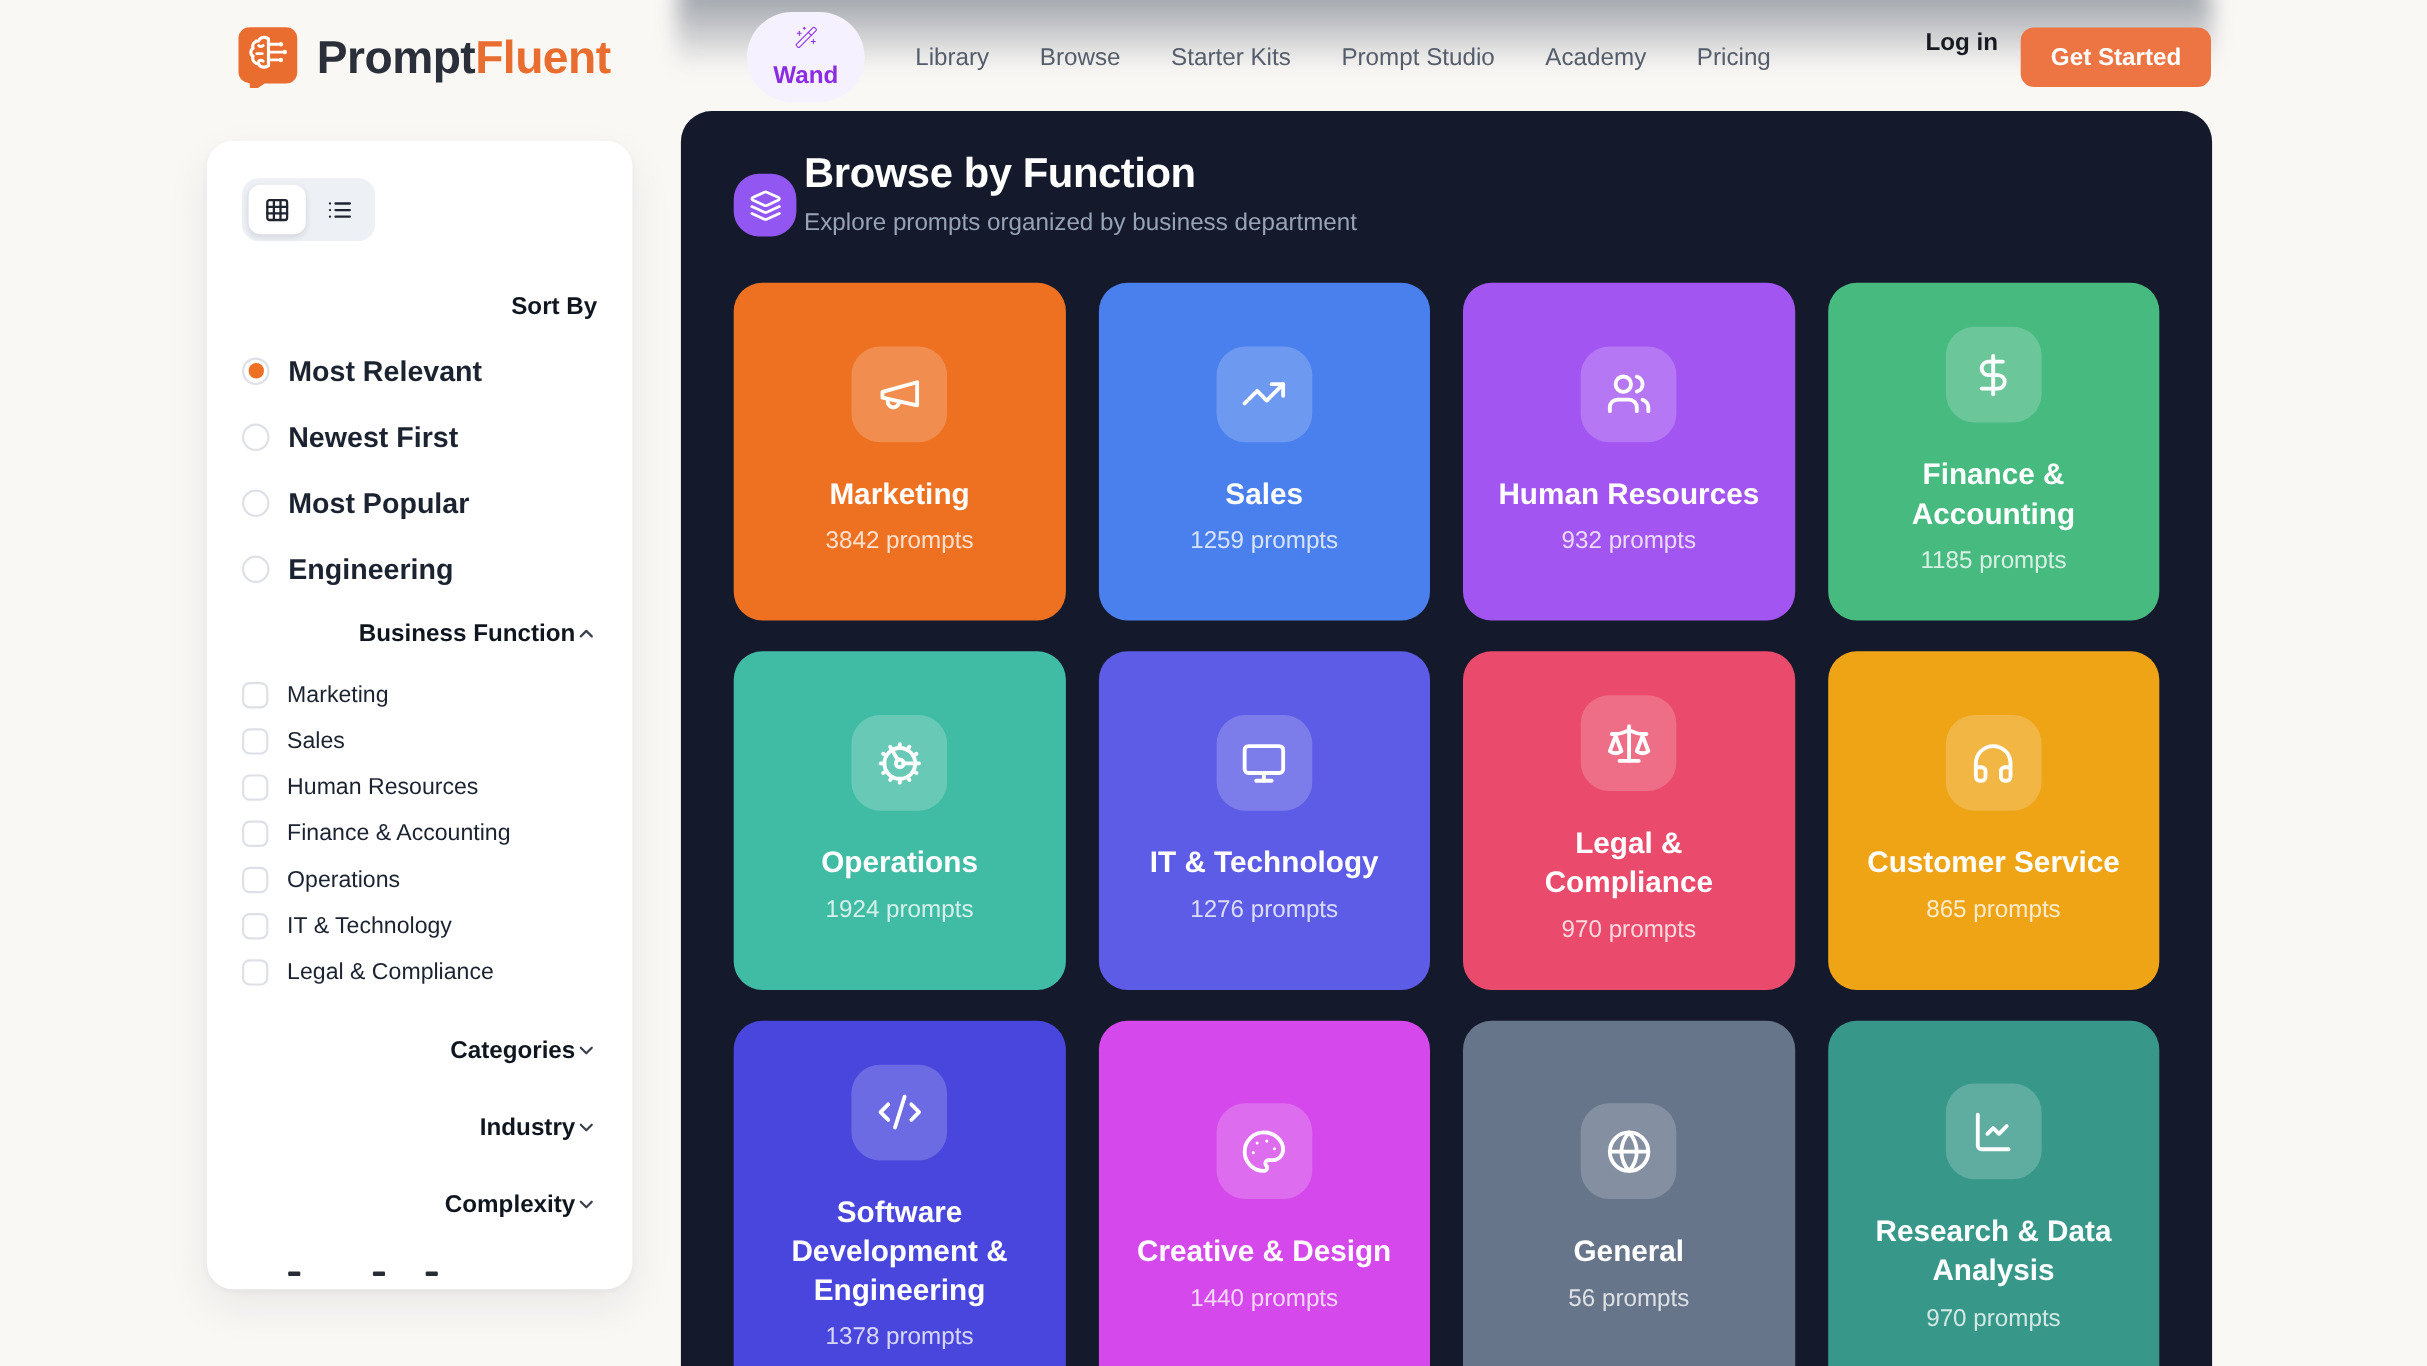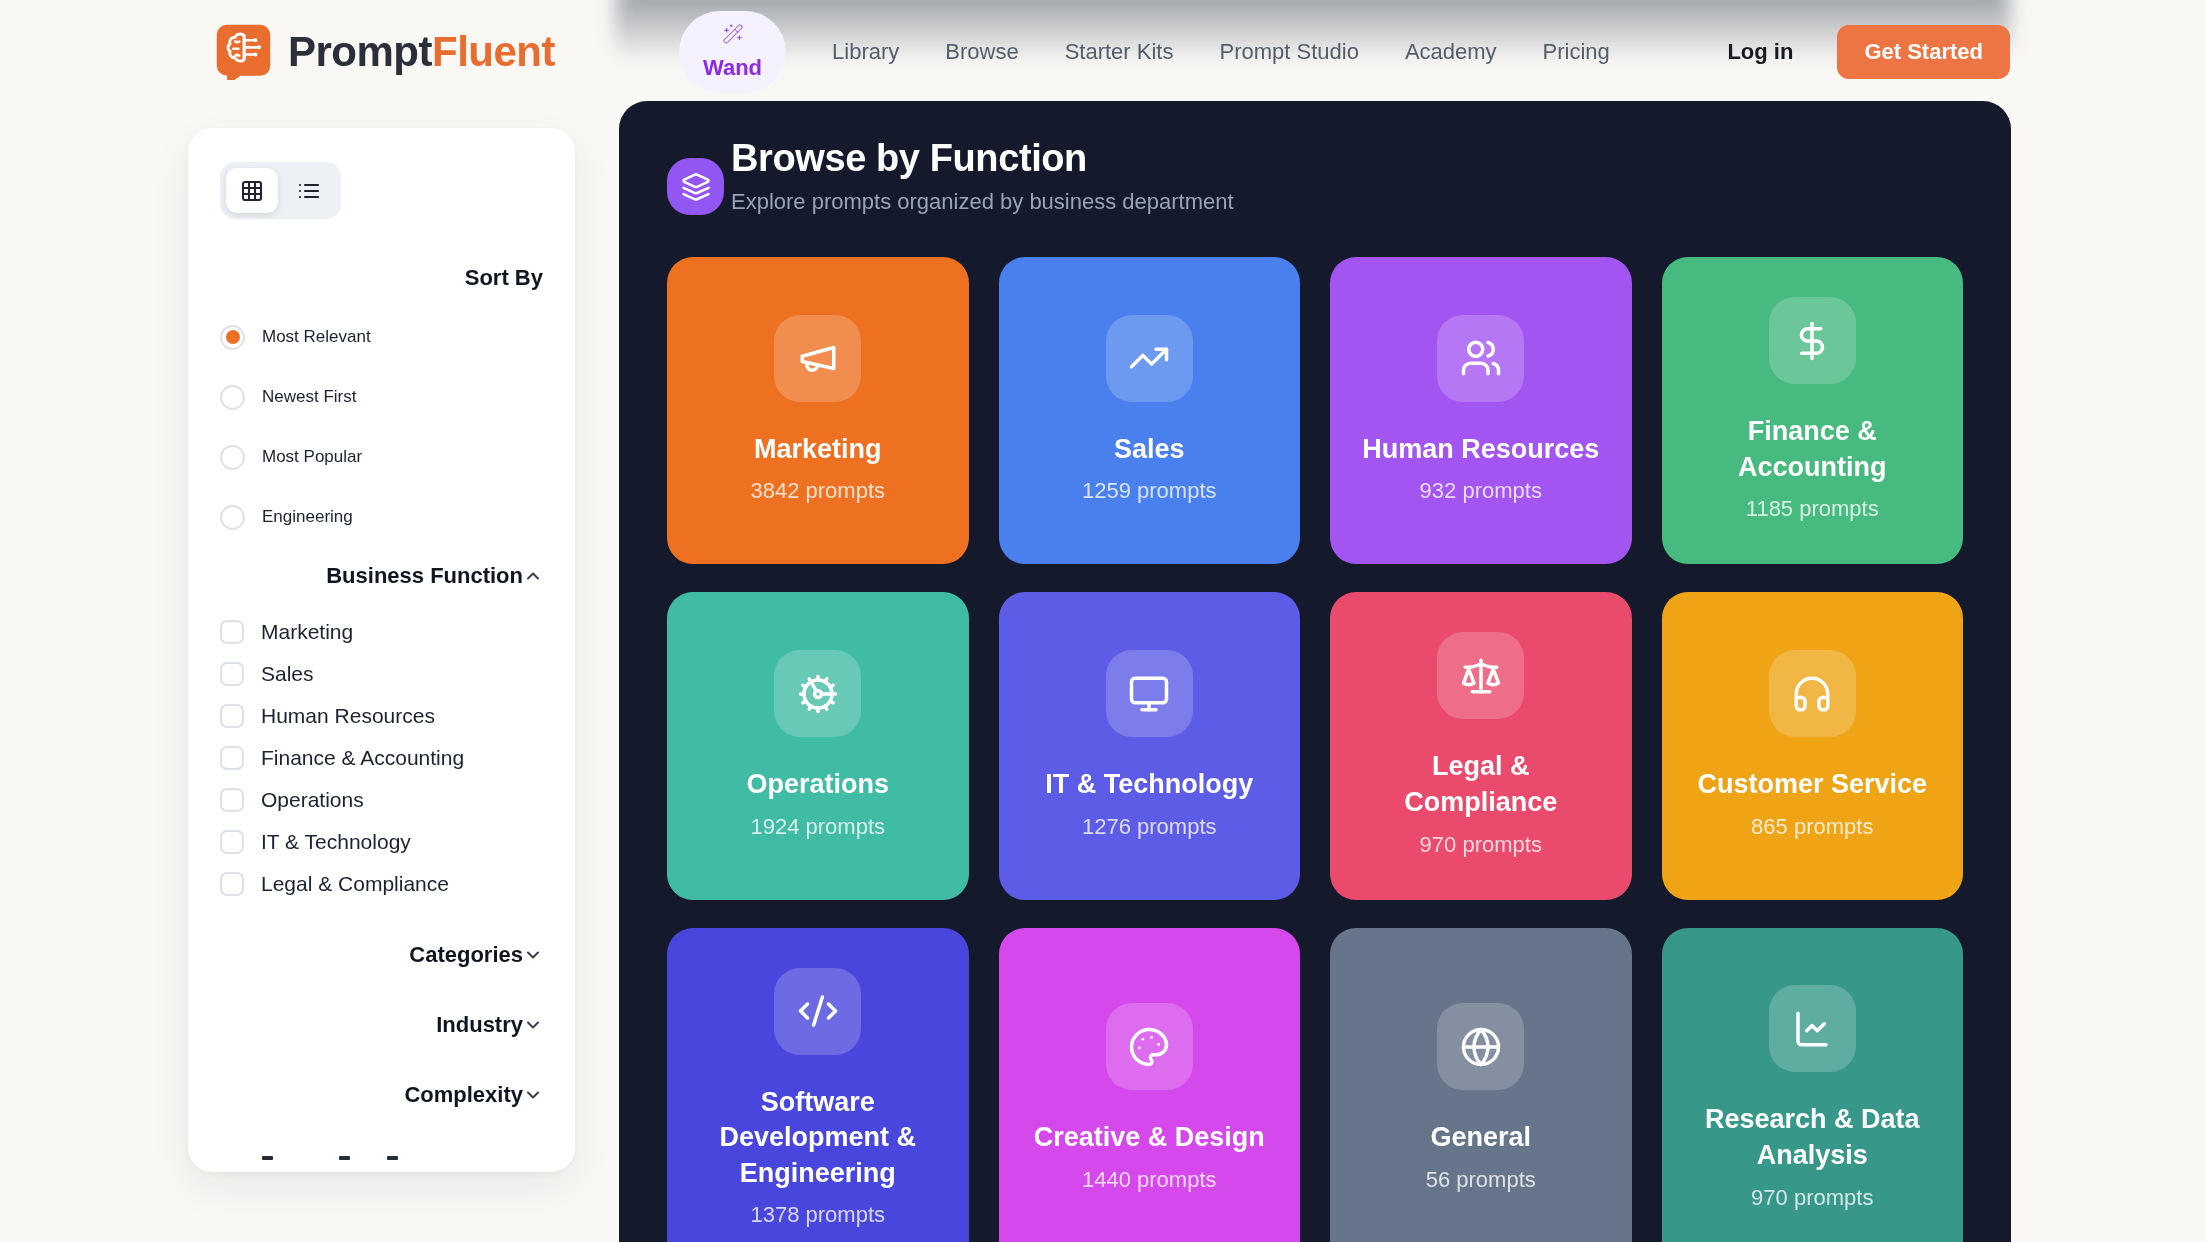--- a/index.html
+++ b/index.html
@@ -25,21 +25,21 @@
   .logo-text .p1 { color:#2A2F3A; }
   .logo-text .p2 { color:#E96D2F; }
   .nav { display:flex; align-items:center; gap:46px; margin-left:124px; }
   .nav-item { font-size:22px; color:#545D6B; font-weight:500; cursor:pointer; white-space:nowrap; }
   .nav-item.active {
     display:flex; align-items:center; gap:10px;
     background:#F6F1FE; color:#8B2BE2; font-weight:700;
     padding:12px 24px; border-radius:999px;flex-direction:column;
   }
   .nav-item.active svg { width:22px; height:22px; stroke:#8B2BE2; }
-  .header-right { margin-left:auto; display:flex; align-items:center; gap:44px; }
+  .header-right { margin-left:auto; display:flex; gap:21px; }
   .login { font-size:22px; font-weight:600; color:#171A20; cursor:pointer; }
   .cta-btn {
     background:#ED7443; color:#fff; font-size:22px; font-weight:600;
     border:none; border-radius:12px; padding:14px 27px; cursor:pointer;
     font-family:inherit;
   }
 
   
   .sidebar {
     position:absolute; left:188px; top:128px; width:387px; height:1044px;
@@ -65,21 +65,21 @@
   .radio-list { margin-top:32px; }
   .radio-row { display:flex; align-items:center; gap:17px; height:28px; margin-bottom:32px; cursor:pointer; }
   .radio {
     width:25px; height:25px; border-radius:50%; border:2px solid #DDE1E7; background:#fff;
     position:relative; flex:0 0 auto;
   }
   .radio.checked::after {
     content:""; position:absolute; left:50%; top:50%; transform:translate(-50%,-50%);
     width:14px; height:14px; border-radius:50%; background:#ED7024;
   }
-  .radio-label { font-size:17px; font-weight:400; color:#1B2230; }
+  .radio-label { font-size:26px; font-weight:700; color:#1B2230; }
   .bf-heading { margin-top:16px; }
   .check-list { margin-top:28px; }
   .check-row { display:flex; align-items:center; gap:17px; height:29px; margin-bottom:13px; cursor:pointer; }
   .checkbox {
     width:24px; height:24px; border-radius:7px; border:2px solid #DDE1E7; background:#fff; flex:0 0 auto;
   }
   .check-label { font-size:21px; font-weight:500; color:#1B2230; }
   .collapsed-section { margin-top:44px; }
   .clipped-marks { margin-top:48px; display:flex; gap:0; position:relative; height:6px; }
   .clipped-marks i { position:absolute; top:0; width:11px; height:4px; background:#262B35; border-radius:1px; }

